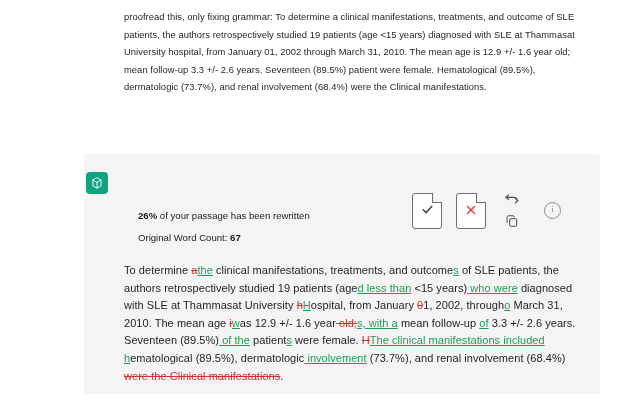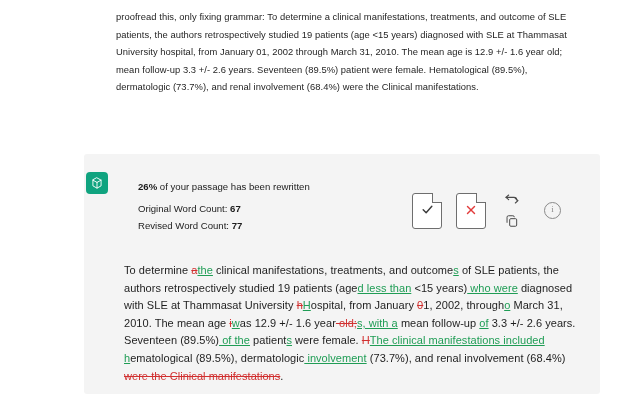--- a/index.html
+++ b/index.html
@@ -17,21 +17,21 @@
   .page {
     position: relative;
     width: 640px;
     height: 400px;
     background: #ffffff;
   }
 
   
   .prompt {
     position: absolute;
-    left: 116px;
+    left: 124px;
     top: 8px;
     width: 452px;
     font-size: 9.4px;
     line-height: 17.6px;
     color: #1e1e1e;
     letter-spacing: 0.05px;
   }
 
   
   .card {
@@ -59,21 +59,21 @@
 
   .summary {
     position: absolute;
     left: 138px;
     top: 178px;
     width: 250px;
     font-size: 9.6px;
     line-height: 17.5px;
     color: #1c1c1c;
   }
-  .summary .rewritten-line { margin-bottom: 4px; }
+  .summary .rewritten-line { margin-bottom: 4px; margin-top: 29px; }
   .summary .count-label { }
   .summary .count-val { font-weight: bold; }
 
   
   .actions {
     position: absolute;
     left: 412px;
     top: 192px;
     display: flex;
     align-items: center;
@@ -172,24 +172,20 @@
     </svg>
   </div>
 
   <div class="summary">
     <div class="rewritten-line">
       <span class="count-val">26%</span><span> of your passage has been rewritten</span>
     </div>
     <div>
       <span class="count-label">Original Word Count:</span>
       <span class="count-val">67</span>
-    </div>
-    <div>
-      <span class="count-label">Revised Word Count:</span>
-      <span class="count-val">77</span>
     </div>
   </div>
 
   <div class="actions">
 
     <div class="doc-btn">
       <span>
         <svg width="13" height="13" viewBox="0 0 24 24" fill="none" stroke="#3a3a3a" stroke-width="2.6" stroke-linecap="round" stroke-linejoin="round">
           <path d="M4 12.5 9.5 18 20 6"></path>
         </svg>

